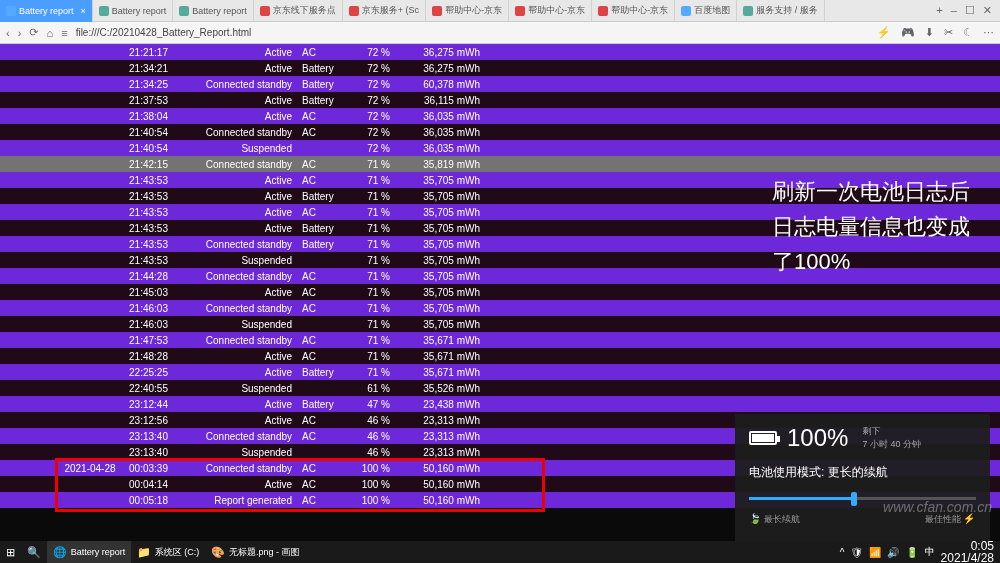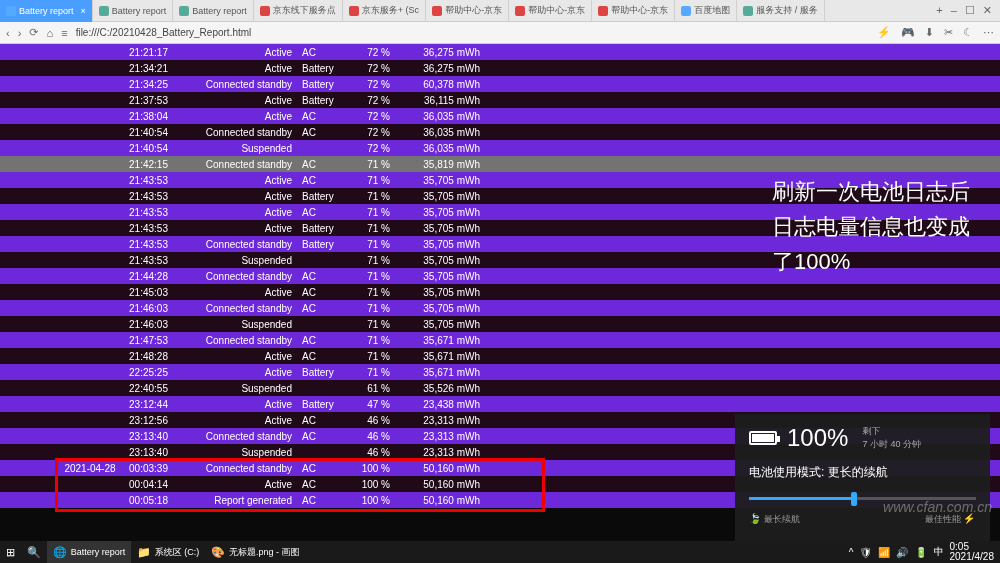--- a/index.html
+++ b/index.html
@@ -48,21 +48,21 @@
 .slider-thumb{position:absolute;top:3px;left:45%;width:6px;height:14px;background:#3af;border-radius:2px}
 .slider-labels{display:flex;justify-content:space-between;font-size:9px;color:#999;margin-bottom:24px}
 .slider-ico{font-size:10px;color:#999}
 .fly-link{color:#5ad;font-size:10px;cursor:pointer}
 .taskbar{position:absolute;bottom:0;left:0;right:0;height:22px;background:#1a1a1a;display:flex;align-items:center;color:#fff;font-size:9px}
 .tb-item{padding:0 6px;height:22px;display:flex;align-items:center;gap:4px;cursor:pointer}
 .tb-item.active{background:#333}
 .tb-ico{font-size:11px}
 .tb-end{margin-left:auto;display:flex;align-items:center;gap:6px;padding-right:6px}
 .tb-tray{font-size:10px;cursor:pointer}
-.tb-time{text-align:left;line-height:1;font-size:10px}
+.tb-time{text-align:right;line-height:1;font-size:12px}
 .watermark{position:absolute;right:8px;bottom:26px;font-size:14px;color:rgba(255,255,255,0.35);font-style:italic}
 </style>
 </head>
 <body>
 
 <div class="tabs" id="tabs">
     <div class="tab active">
       <span class="tab-ico b"></span>
       <span>Battery report</span>
       <span class="tab-close">×</span>

